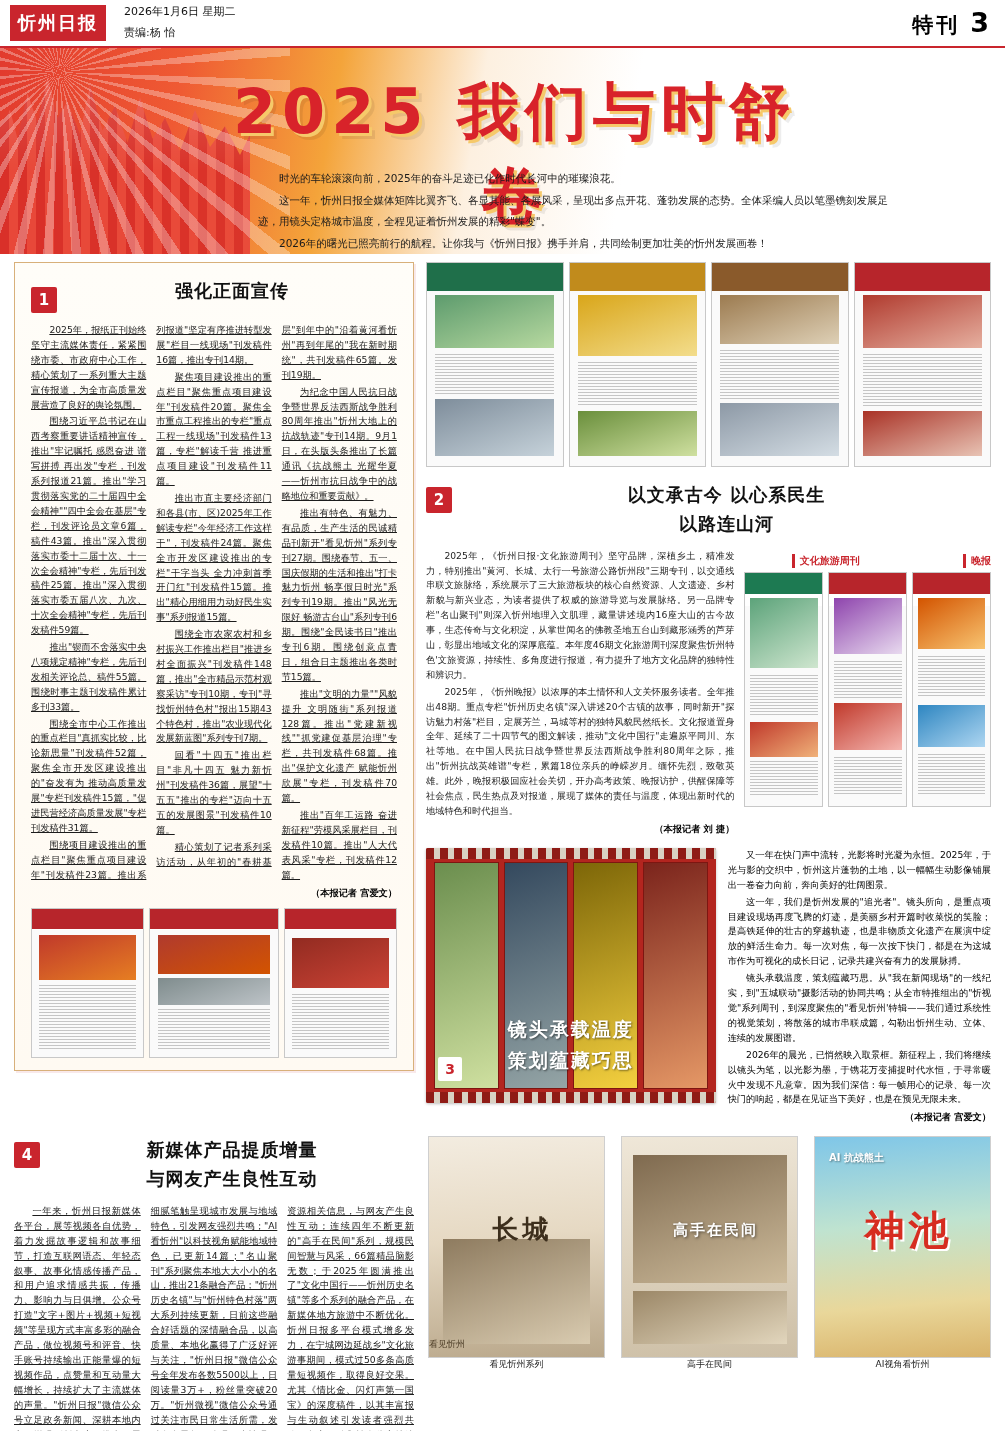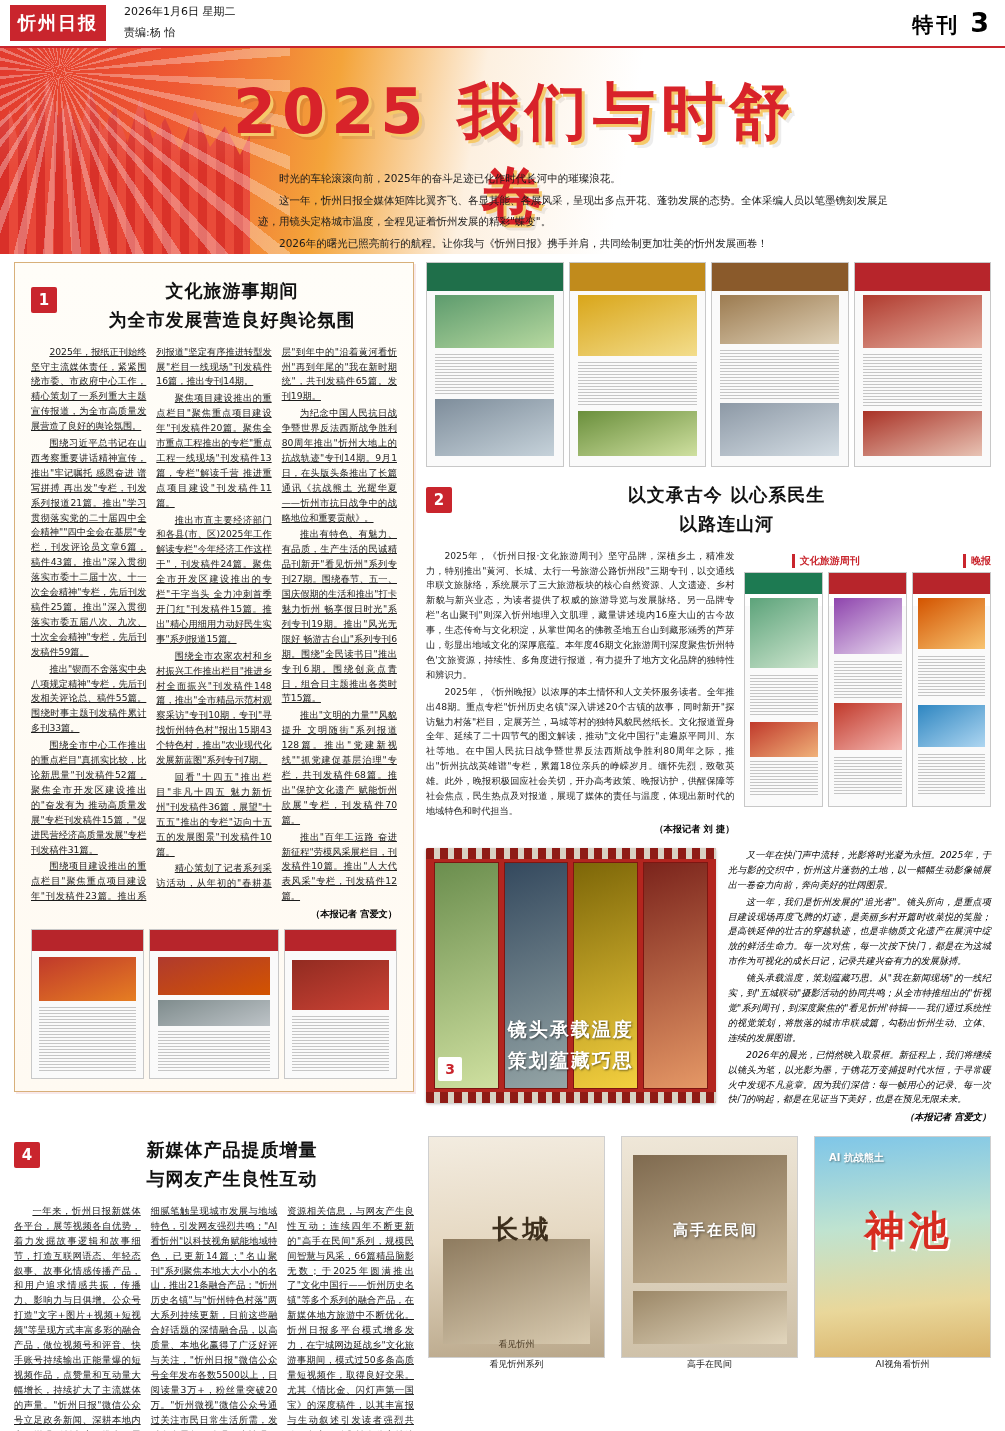--- a/index.html
+++ b/index.html
@@ -190,22 +190,21 @@
 <div class="page">
   <div class="ribbon"></div>
 
   <div class="cols">
 
     <div class="col-left">
       <div class="article">
         <div class="art-head">
           <div class="num-badge">1</div>
           <div class="art-title">
-            <div>文化旅游事期间</div>
-            <div>为全市发展营造良好舆论氛围</div>
+            <div>强化正面宣传</div>
           </div>
         </div>
         <div class="body-text">
           <p>2025年，报纸正刊始终坚守主流媒体责任，紧紧围绕市委、市政府中心工作，精心策划了一系列重大主题宣传报道，为全市高质量发展营造了良好的舆论氛围。</p>
           <p>围绕习近平总书记在山西考察重要讲话精神宣传，推出"牢记嘱托 感恩奋进 谱写拼搏 再出发"专栏，刊发系列报道21篇。推出"学习贯彻落实党的二十届四中全会精神""四中全会在基层"专栏，刊发评论员文章6篇，稿件43篇。推出"深入贯彻落实市委十二届十次、十一次全会精神"专栏，先后刊发稿件25篇。推出"深入贯彻落实市委五届八次、九次、十次全会精神"专栏，先后刊发稿件59篇。</p>
           <p>推出"锲而不舍落实中央八项规定精神"专栏，先后刊发相关评论总、稿件55篇。围绕时事主题刊发稿件累计多刊33篇。</p>
           <p>围绕全市中心工作推出的重点栏目"真抓实比较，比论新思量"刊发稿件52篇，聚焦全市开发区建设推出的"奋发有为 推动高质量发展"专栏刊发稿件15篇，"促进民营经济高质量发展"专栏刊发稿件31篇。</p>
           <p>围绕项目建设推出的重点栏目"聚焦重点项目建设年"刊发稿件23篇。推出系列报道"坚定有序推进转型发展"栏目一线现场"刊发稿件16篇，推出专刊14期。</p>
           <p>聚焦项目建设推出的重点栏目"聚焦重点项目建设年"刊发稿件20篇。聚焦全市重点工程推出的专栏"重点工程一线现场"刊发稿件13篇，专栏"解读千营 推进重点项目建设"刊发稿件11篇。</p>
           <p>推出市直主要经济部门和各县(市、区)2025年工作解读专栏"今年经济工作这样干"，刊发稿件24篇。聚焦全市开发区建设推出的专栏"干字当头 全力冲刺首季开门红"刊发稿件15篇。推出"精心用细用力动好民生实事"系列报道15篇。</p>
@@ -342,21 +341,21 @@
               <div style="background:linear-gradient(160deg,#7d6608,#f4d03f);"></div>
               <div style="background:linear-gradient(160deg,#7b241c,#e59866);"></div>
             </div>
             <div class="fbadge">3</div>
             <div class="ftitle">
               <div>镜头承载温度</div>
               <div>策划蕴藏巧思</div>
             </div>
           </div>
         </div>
-        <div style="flex:1;font-style:italic;">
+        <div style="flex:1;">
           <div class="vnote">
             <p>又一年在快门声中流转，光影将时光凝为永恒。2025年，于光与影的交织中，忻州这片蓬勃的土地，以一幅幅生动影像铺展出一卷奋力向前，奔向美好的壮阔图景。</p>
             <p>这一年，我们是忻州发展的"追光者"。镜头所向，是重点项目建设现场再度飞腾的灯迹，是美丽乡村开篇时收菜悦的笑脸；是高铁延伸的壮古的穿越轨迹，也是非物质文化遗产在展演中绽放的鲜活生命力。每一次对焦，每一次按下快门，都是在为这城市作为可视化的成长日记，记录共建兴奋有力的发展脉搏。</p>
             <p>镜头承载温度，策划蕴藏巧思。从"我在新闻现场"的一线纪实，到"五城联动"摄影活动的协同共鸣；从全市特推组出的"忻视觉"系列周刊，到深度聚焦的"看见忻州'特辑——我们通过系统性的视觉策划，将散落的城市串联成篇，勾勒出忻州生动、立体、连续的发展图谱。</p>
             <p>2026年的晨光，已悄然映入取景框。新征程上，我们将继续以镜头为笔，以光影为墨，于镌花万变捕捉时代水恒，于寻常暖火中发现不凡意章。因为我们深信：每一帧用心的记录、每一次快门的响起，都是在见证当下美好，也是在预见无限未来。</p>
           </div>
           <div class="sign">（本报记者 宫爱文）</div>
         </div>
       </div>
 
@@ -376,21 +375,21 @@
         <p>一年来，忻州日报新媒体各平台，展等视频各自优势，着力发掘故事逻辑和故事细节，打造互联网语态、年轻态叙事、故事化情感传播产品，和用户追求情感共振，传播力、影响力与日俱增。公众号打造"文字+图片+视频+短视频"等呈现方式丰富多彩的融合产品，做位视频号和评音、快手账号持续输出正能量爆的短视频作品，点赞量和互动量大幅增长，持续扩大了主流媒体的声量。"忻州日报"微信公众号立足政务新闻、深耕本地内容、增强原创力度，推出了展现忻州特色文化底蕴的"看见忻州"系列，共发表文章15篇，用细腻笔触呈现城市发展与地域特色，引发网友强烈共鸣；"AI看忻州"以科技视角赋能地域特色，已更新14篇；"名山聚刊"系列聚焦本地大大小小的名山，推出21条融合产品；"忻州历史名镇"与"忻州特色村落"两大系列持续更新，日前这些融合好话题的深情融合品，以高质量、本地化赢得了广泛好评与关注，"忻州日报"微信公众号全年发布各数5500以上，日阅读量3万+，粉丝量突破20万。"忻州微视"微信公众号通过关注市民日常生活所需，发对发布天气、路况、小情况、民生话题、教育资讯，城市建设等便民服务信息和全市旅游资源相关信息，与网友产生良性互动；连续四年不断更新的"高手在民间"系列，规模民间智慧与风采，66篇精品脑影无数；于2025年圆满推出了"文化中国行——忻州历史名镇"等多个系列的融合产品，在新媒体地方旅游中不断优化。忻州日报多平台模式增多发力，在宁城网边延战乡"文化旅游事期间，模式过50多条高质量短视频作，取得良好交果。尤其《情比金、闪灯声第一国宝》的深度稿件，以其丰富报与生动叙述引发读者强烈共鸣。留言互动和转发分享持续攀升，成为旺速烧的对音。</p>
       </div>
 
     </div>
 
     <div style="flex:1;display:flex;gap:16px;align-items:flex-start;">
       <div style="flex:1;">
         <div class="poster" style="height:220px;background:linear-gradient(175deg,#f3ece0 0%,#e6d9c3 45%,#b9a78a 100%);">
           <div style="position:absolute;left:8%;right:8%;top:46%;bottom:6%;background:linear-gradient(160deg,#8e7b5f,#d9cbb0);"></div>
           <div class="ptitle" style="top:34%;font-size:26px;color:#3d2f1d;text-shadow:none;letter-spacing:4px;">长城</div>
-          <div style="position:absolute;left:0;right:0;bottom:3%;text-align:center;font-size:9px;color:#4a3a24;">看见忻州</div>
+          <div style="position:absolute;left:0;right:0;bottom:3%;font-size:9px;color:#4a3a24;">看见忻州</div>
         </div>
         <div class="caption">看见忻州系列</div>
       </div>
 
       <div style="flex:1;">
         <div class="poster" style="height:220px;background:linear-gradient(175deg,#efe7d8,#cdbfa6);">
           <div style="position:absolute;left:6%;right:6%;top:8%;height:58%;background:linear-gradient(160deg,#7f6a4f,#cdbb9b);"></div>
           <div style="position:absolute;left:6%;right:6%;top:70%;height:24%;background:linear-gradient(160deg,#9b8767,#e2d6bd);"></div>
           <div class="ptitle" style="top:38%;font-size:15px;color:#fff;letter-spacing:2px;">高手在民间</div>
         </div>

